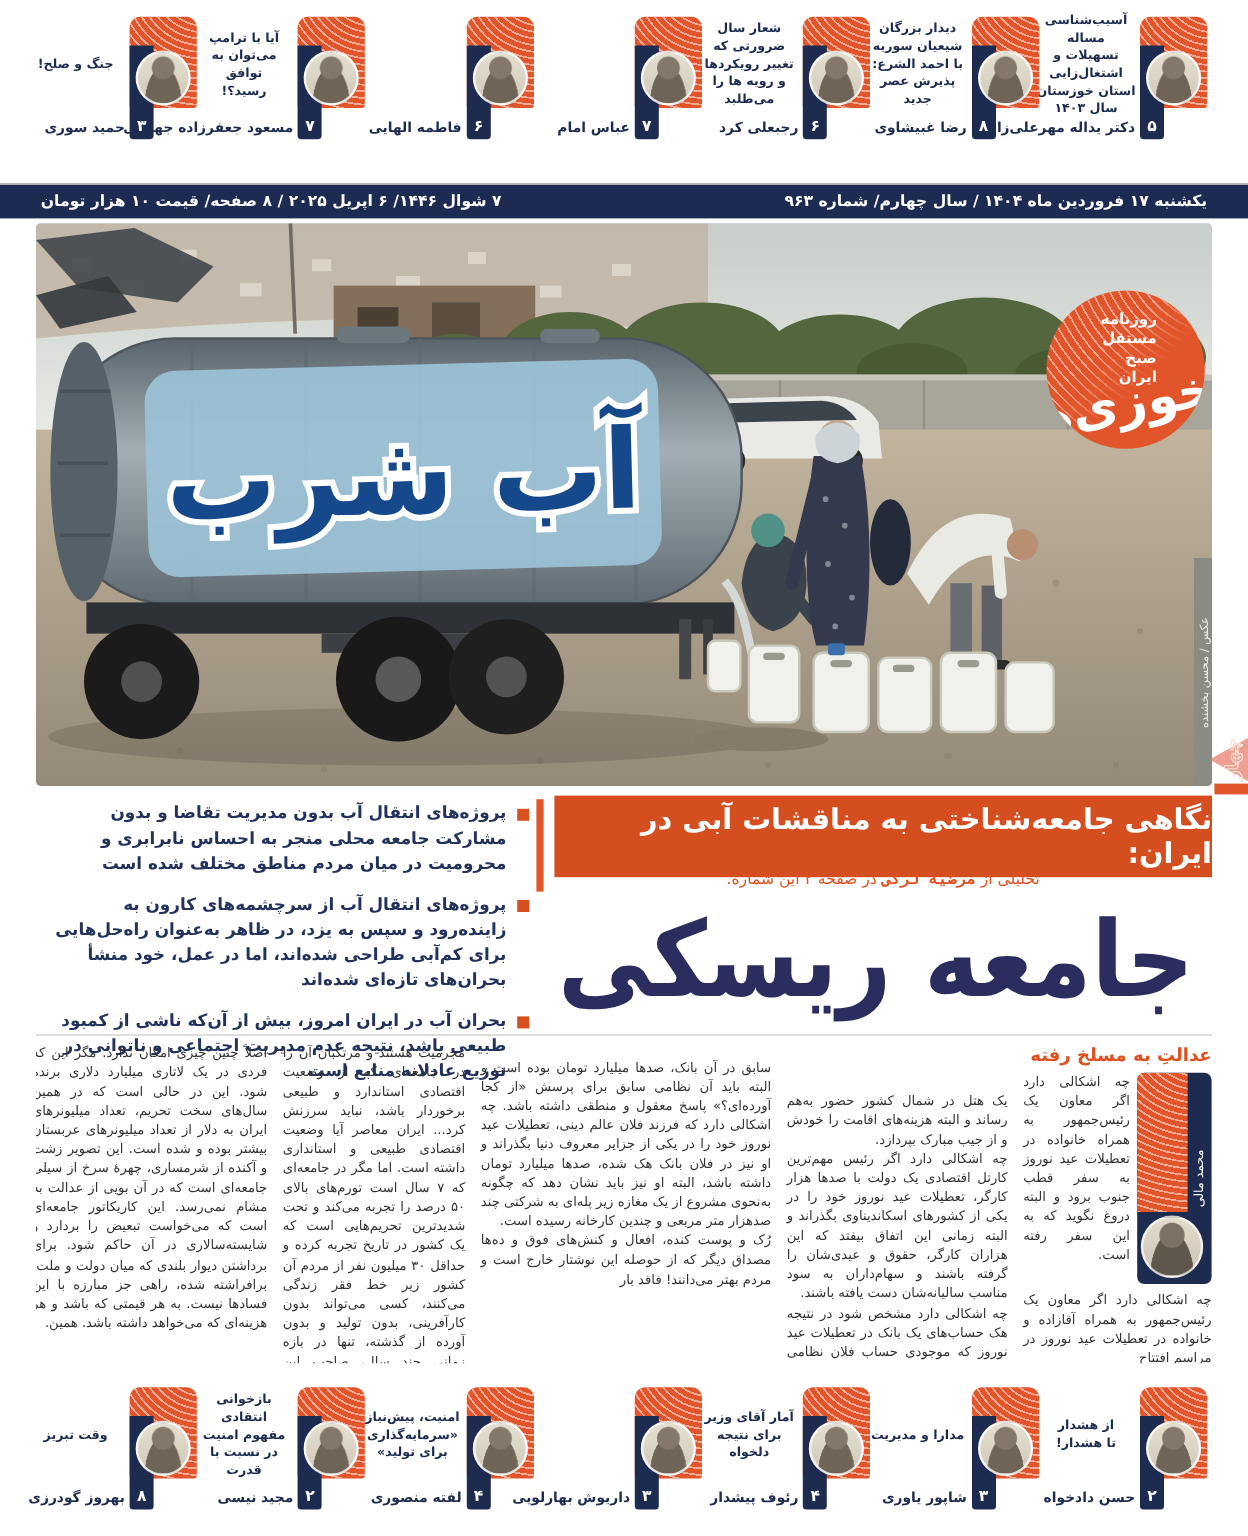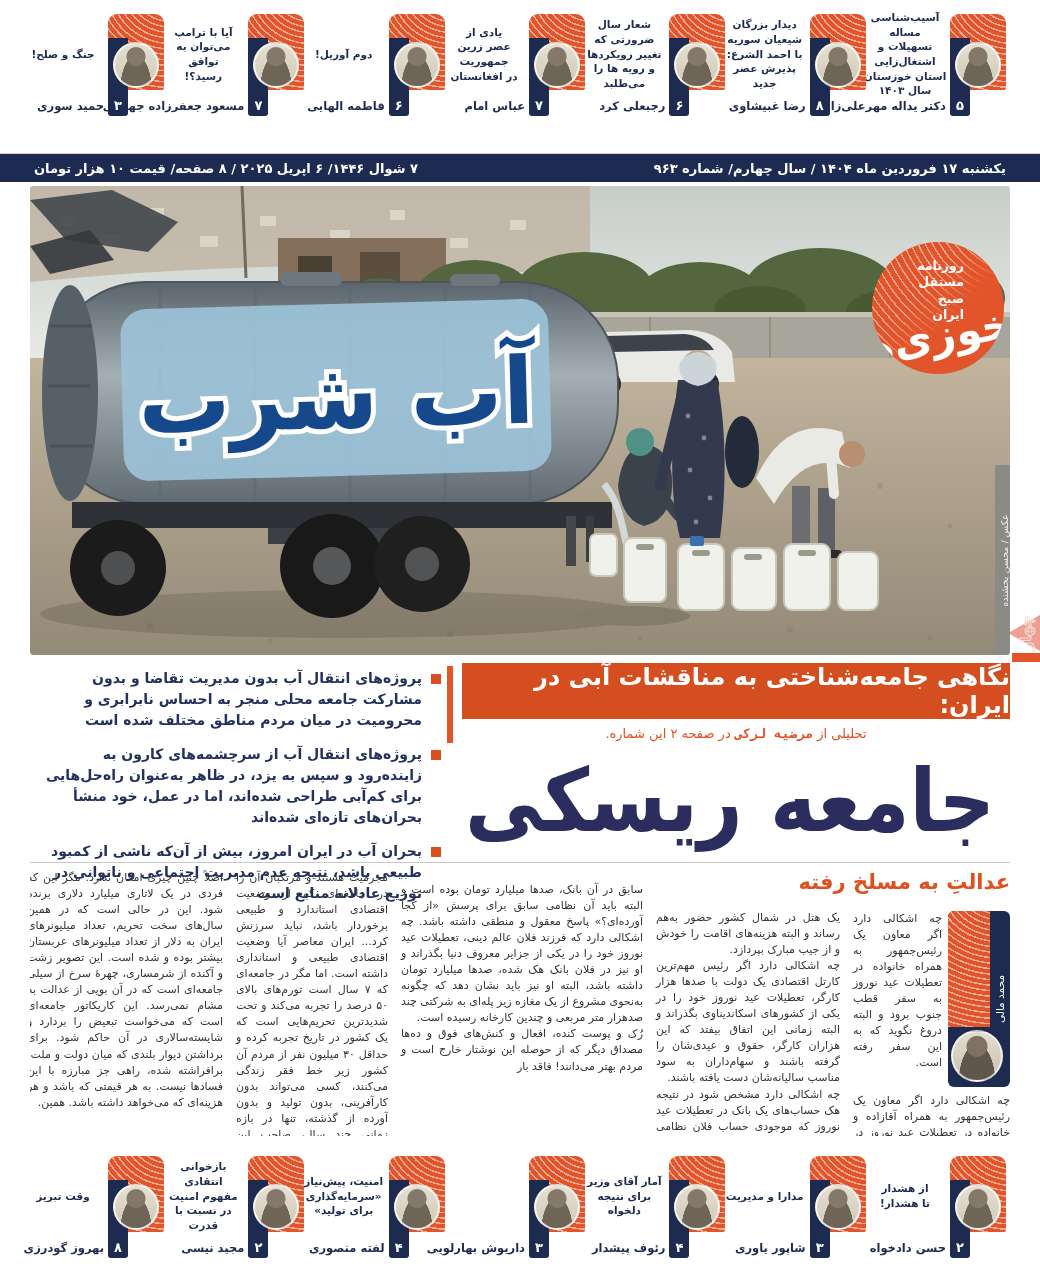--- a/index.html
+++ b/index.html
@@ -51,32 +51,32 @@
   .edge-word { position:absolute; top:604px; left:1012px; width:28px; height:58px; display:flex; align-items:center; justify-content:center; z-index:2; }
   .edge-word span { transform:rotate(-90deg); font-size:15px; font-weight:bold; color:transparent;
     -webkit-text-stroke:1px #f7ded6; white-space:nowrap; }
   .edge-tab { position:absolute; top:653px; left:1012px; width:28px; height:9px; background:#e2542a; }
 
   
   .bullets { position:absolute; top:668px; left:35px; width:406px; direction:rtl; }
   .bullet { position:relative; padding-right:19px; margin-bottom:13px; text-align:right; font-size:14px; font-weight:bold; color:#22325c; line-height:1.5; }
   .bullet::before { content:""; position:absolute; right:0; top:6px; width:10px; height:10px; background:#d85020; }
   .vrule { position:absolute; top:666px; left:447px; width:6px; height:77px; background:#e2542a; }
-  .kicker { position:absolute; top:663px; left:462px; width:548px; height:56px; background:#d44e20; color:#fff;
+  .kicker { position:absolute; top:663px; left:462px; width:548px; height:68px; background:#d44e20; color:#fff;
     display:flex; align-items:center; justify-content:center; font-size:24px; font-weight:bold; }
   .byline { position:absolute; top:726px; left:462px; width:548px; text-align:center; color:#e0501f; font-size:13px; }
   .byline b { font-weight:bold;font-family:Liberation Mono, monospace; }
   .headline { position:absolute; top:744px; left:450px; width:560px; height:114px; display:flex; align-items:center; justify-content:center;
     font-size:78px; font-weight:bold; color:#2b2d5e; white-space:nowrap; transform:scaleY(1.12); letter-spacing:-2px; }
   .divider { position:absolute; top:862px; left:30px; width:980px; height:1px; background:#c9c9c9; }
 
   
   .bodyzone { position:absolute; top:870px; left:30px; width:980px; height:266px; display:flex; gap:13px; direction:rtl; overflow:hidden; }
   .col1 { width:157px; flex:none; }
-  .oped-title { color:#e0501f; font-weight:bold; font-size:21px; white-space:nowrap; letter-spacing:-0.5px; margin-bottom:17px; text-align:right; }
+  .oped-title { color:#e0501f; font-weight:bold; font-size:15px; white-space:nowrap; letter-spacing:-0.5px; margin-bottom:6px; text-align:right; }
   .col1-row { display:flex; gap:6px; direction:rtl; margin-bottom:6px; }
   .author-card { position:relative; width:62px; height:176px; background:#1d2b50; border-radius:6px; overflow:hidden; flex:none; }
   .ac-orange { position:absolute; top:0; left:0; right:20px; height:116px; background:#e2542a; }
   .ac-orange::before { content:""; position:absolute; inset:0;
     background:repeating-radial-gradient(circle at 120% -30%, rgba(255,255,255,0) 0 4px, rgba(255,255,255,.5) 4px 5.5px); }
   .ac-face { position:absolute; bottom:5px; left:3px; width:52px; height:52px; border-radius:50%;
     border:2px solid rgba(255,255,255,.7);
     background:
       radial-gradient(circle at 50% 30%, #7d7263 0 10px, rgba(0,0,0,0) 11px),
       radial-gradient(ellipse at 50% 110%, #5f574b 0 54%, rgba(0,0,0,0) 55%),
@@ -120,30 +120,26 @@
       <div class="t-title">شعار سال
 ضرورتی که
 تغییر رویکردها
 و رویه ها را می‌طلبد</div>
       <div class="t-card"></div>
       <div class="face"></div>
       <div class="t-bar">۶</div>
       <div class="t-name">رجبعلی کرد</div>
     </div>
     <div class="teaser">
-      <div class="t-title">یادی از
-عصر زرین جمهوریت
-در افغانستان</div>
       <div class="t-card"></div>
       <div class="face"></div>
       <div class="t-bar">۷</div>
       <div class="t-name">عباس امام</div>
     </div>
     <div class="teaser">
-      <div class="t-title">دوم آوریل!</div>
       <div class="t-card"></div>
       <div class="face"></div>
       <div class="t-bar">۶</div>
       <div class="t-name">فاطمه الهایی</div>
     </div>
     <div class="teaser">
       <div class="t-title">آیا با ترامپ
 می‌توان به توافق
 رسید؟!</div>
       <div class="t-card"></div>

